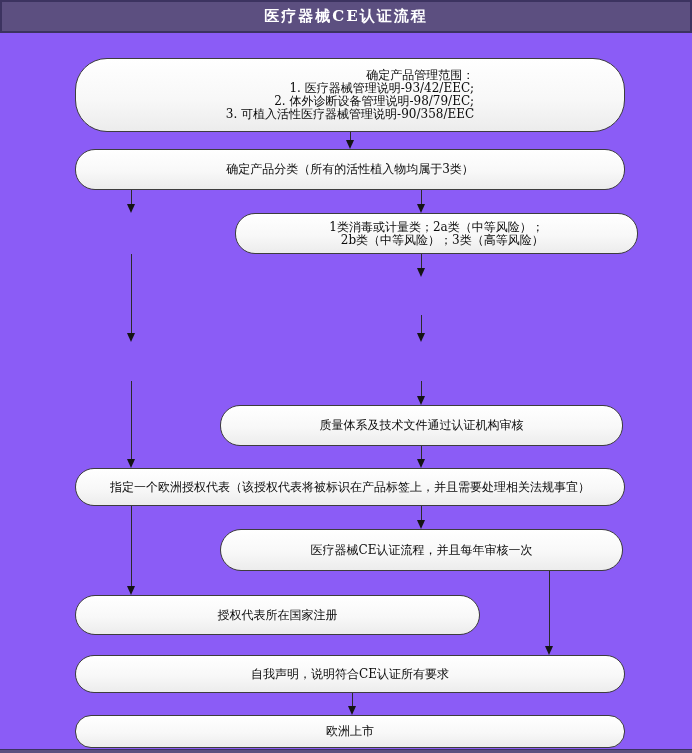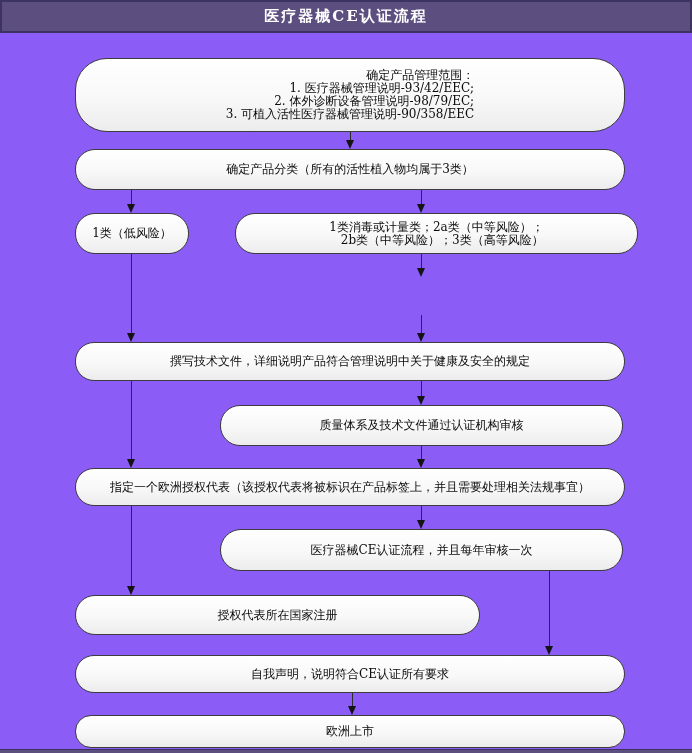--- a/index.html
+++ b/index.html
@@ -50,27 +50,25 @@
     <span class="title">医疗器械CE认证流程</span>
   </div>
 
   <div class="box" style="left:75px;top:58px;width:550px;height:74px;border-radius:32px">确定产品管理范围：
 1. 医疗器械管理说明-93/42/EEC;
 2. 体外诊断设备管理说明-98/79/EC;
 3. 可植入活性医疗器械管理说明-90/358/EEC</div>
 
   <div class="box" style="left:75px;top:149px;width:550px;height:41px;border-radius:20px">确定产品分类（所有的活性植入物均属于3类）</div>
 
-  <div class="box" style="left:75px;top:213px;width:114px;height:41px;border-radius:20px">1类（低风险）</div>
 
   <div class="box" style="left:235px;top:213px;width:403px;height:41px;border-radius:20px">1类消毒或计量类；2a类（中等风险）；
 2b类（中等风险）；3类（高等风险）</div>
 
 
-  <div class="box" style="left:75px;top:342px;width:550px;height:39px;border-radius:19px">撰写技术文件，详细说明产品符合管理说明中关于健康及安全的规定</div>
 
   <div class="box" style="left:75px;top:468px;width:550px;height:38px;border-radius:19px">指定一个欧洲授权代表（该授权代表将被标识在产品标签上，并且需要处理相关法规事宜）</div>
 
   <div class="box" style="left:220px;top:405px;width:403px;height:41px;border-radius:20px">质量体系及技术文件通过认证机构审核</div>
 
   <div class="box" style="left:220px;top:529px;width:403px;height:42px;border-radius:21px">医疗器械CE认证流程，并且每年审核一次</div>
 
   <div class="box" style="left:75px;top:595px;width:405px;height:40px;border-radius:20px">授权代表所在国家注册</div>
 
   <div class="box" style="left:75px;top:715px;width:550px;height:33px;border-radius:16px">欧洲上市</div>

